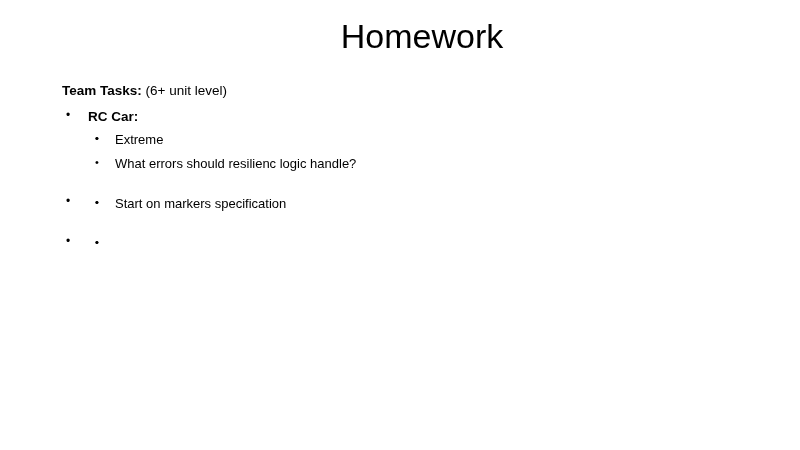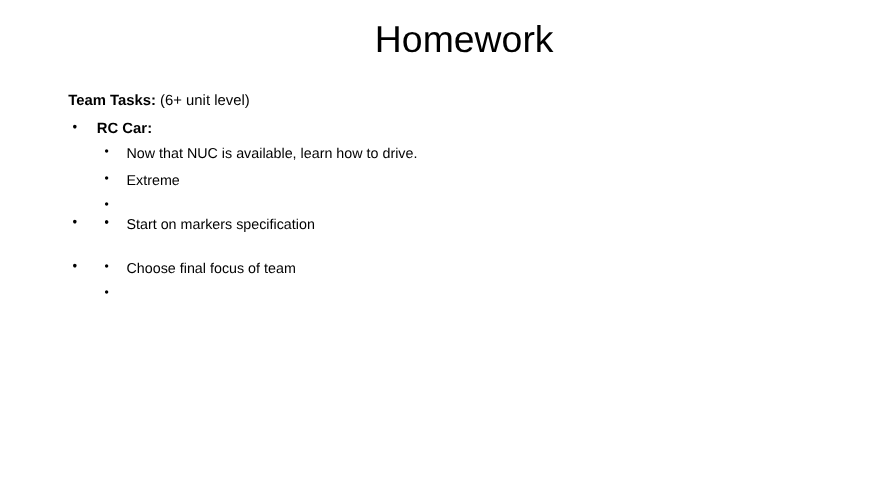--- a/index.html
+++ b/index.html
@@ -91,28 +91,28 @@
       <b>Team Tasks:</b><span> (6+ unit level)</span>
     </div>
 
     <div class="group">
       <div class="l1">
         <span class="bullet">•</span>
         <span>RC Car:</span>
       </div>
       <div class="l2">
         <span class="bullet">•</span>
-        <span>Now that NUC is available, learn how to drive.</span>
       </div>
       <div class="l2">
         <span class="bullet">•</span>
         <span>Extreme</span>
       </div>
       <div class="l2">
         <span class="bullet">•</span>
+        <span>What errors should resilienc logic handle?</span>
       </div>
     </div>
 
     <div class="group">
       <div class="l1">
         <span class="bullet">•</span>
       </div>
       <div class="l2">
         <span class="bullet">•</span>
       </div>
@@ -121,21 +121,20 @@
         <span>Start on markers specification</span>
       </div>
     </div>
 
     <div class="group">
       <div class="l1">
         <span class="bullet">•</span>
       </div>
       <div class="l2">
         <span class="bullet">•</span>
-        <span>Choose final focus of team</span>
       </div>
       <div class="l2">
         <span class="bullet">•</span>
       </div>
     </div>
 
   </div>
 </div>
 
 </body></html>

